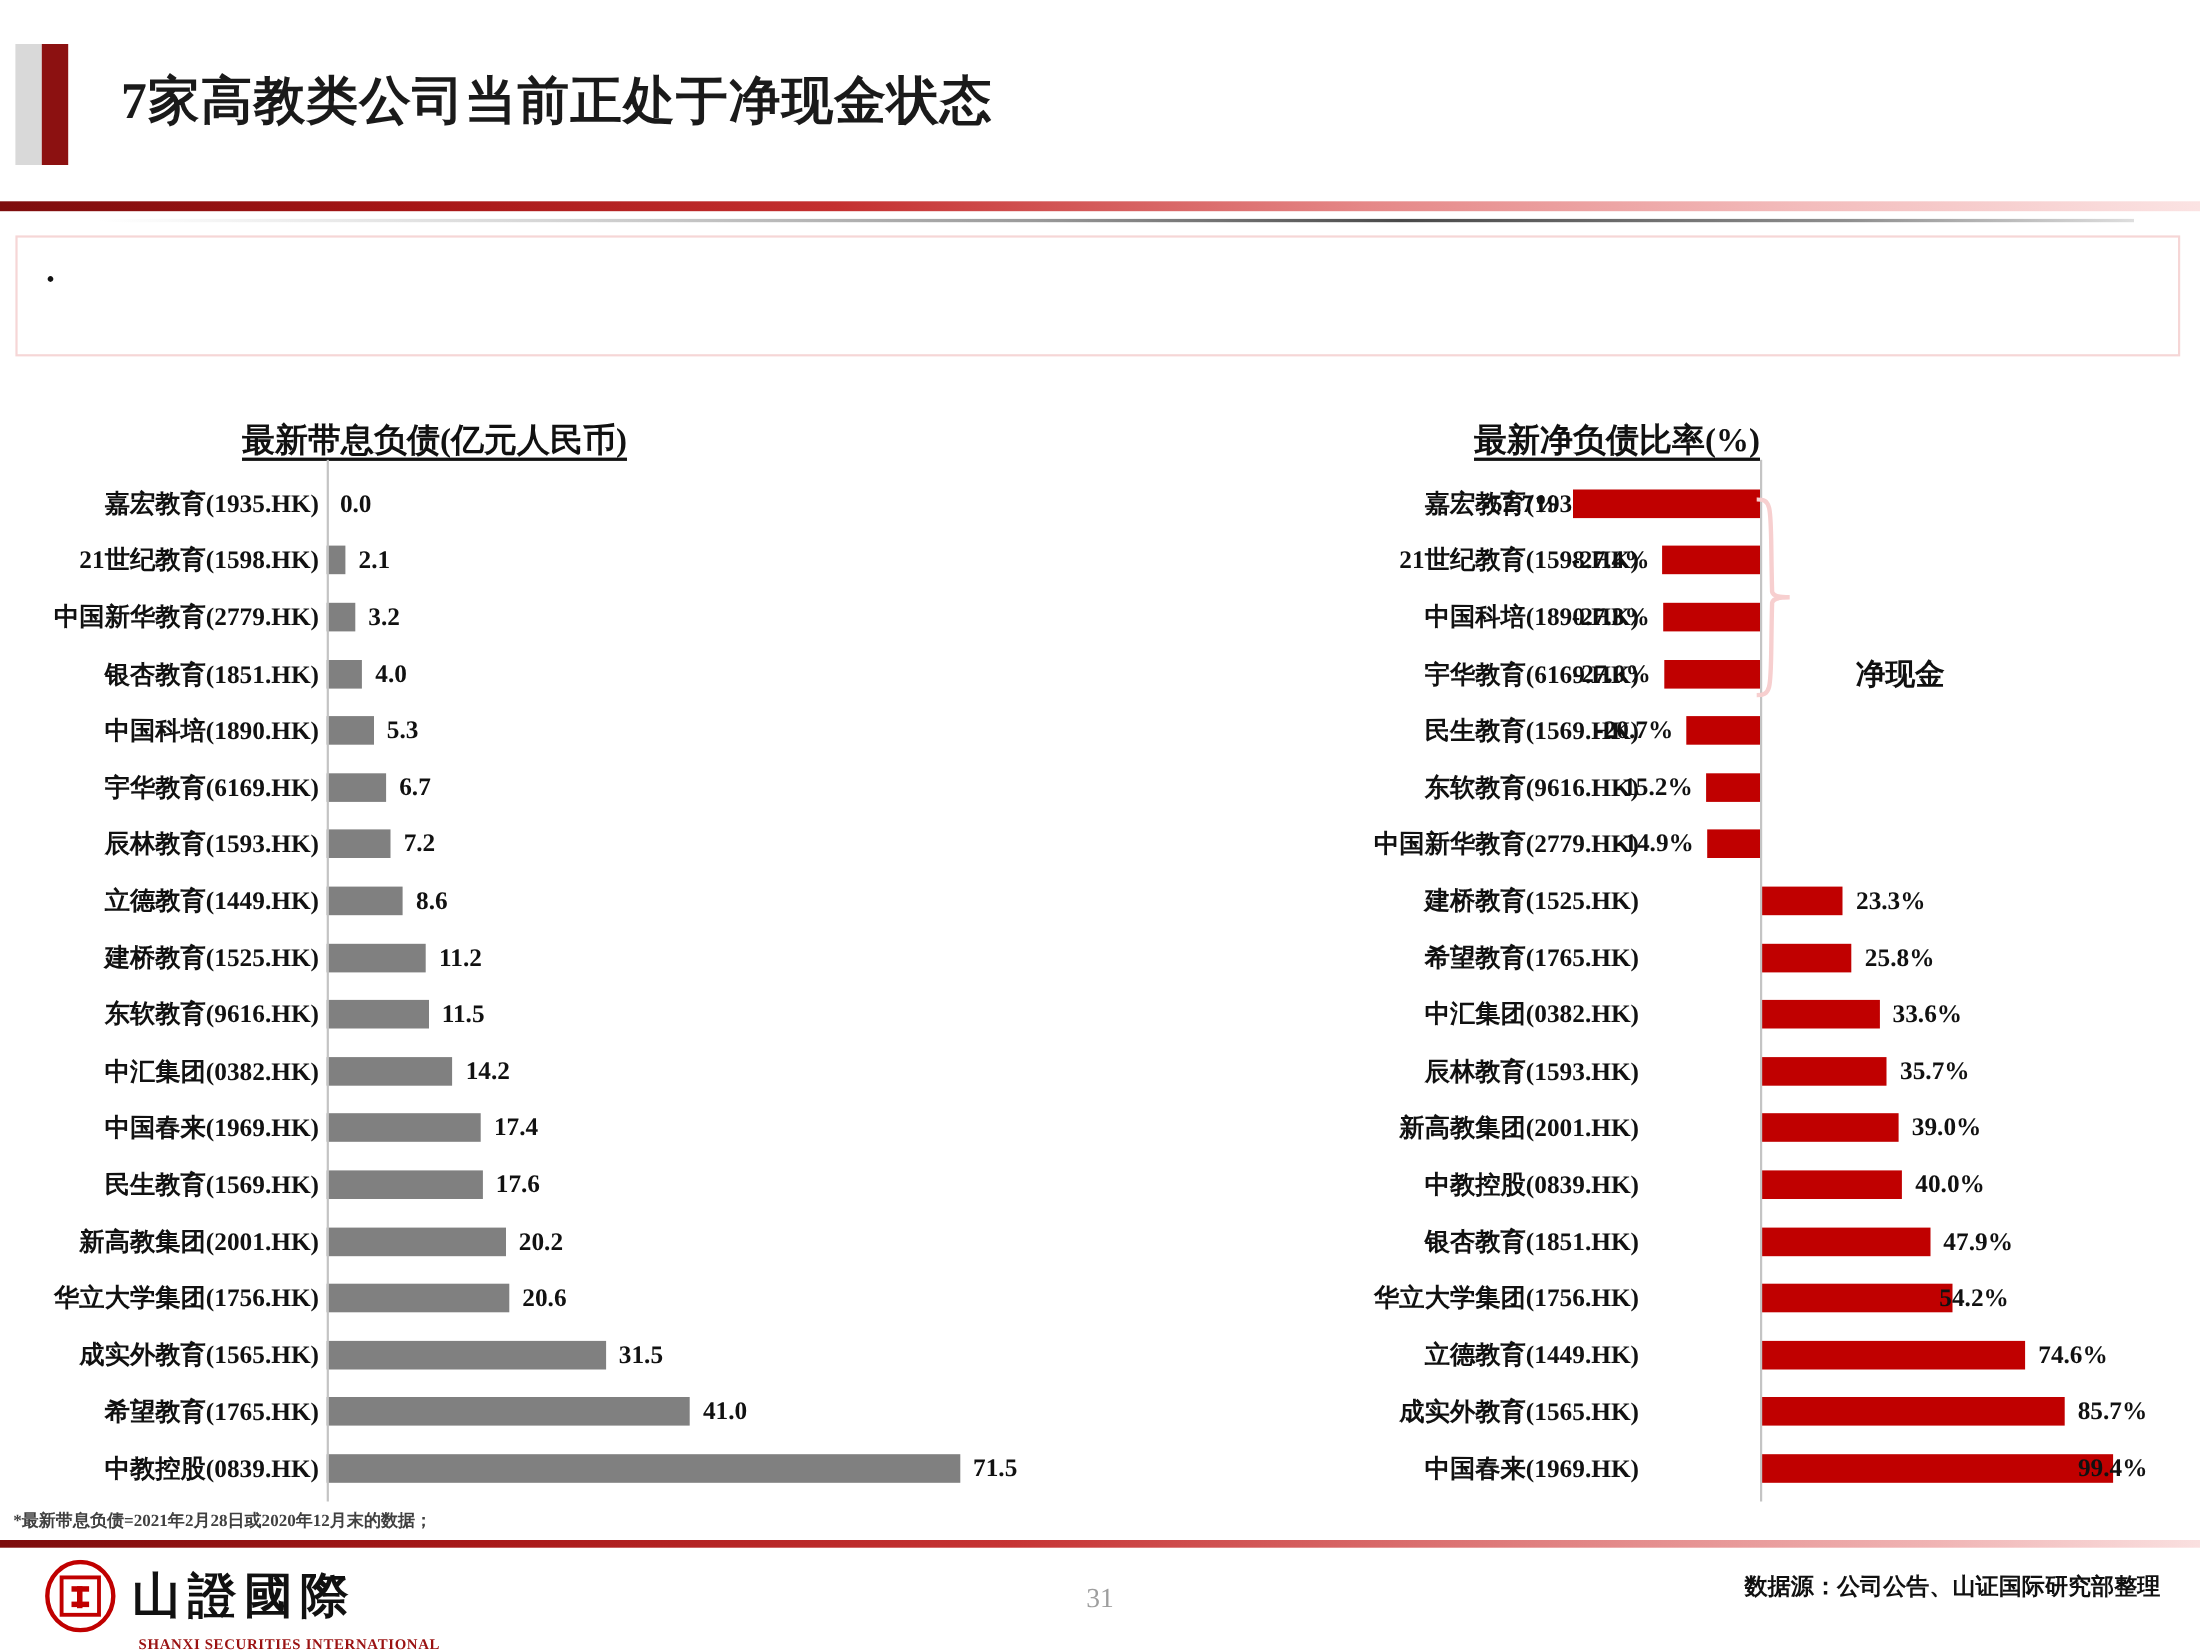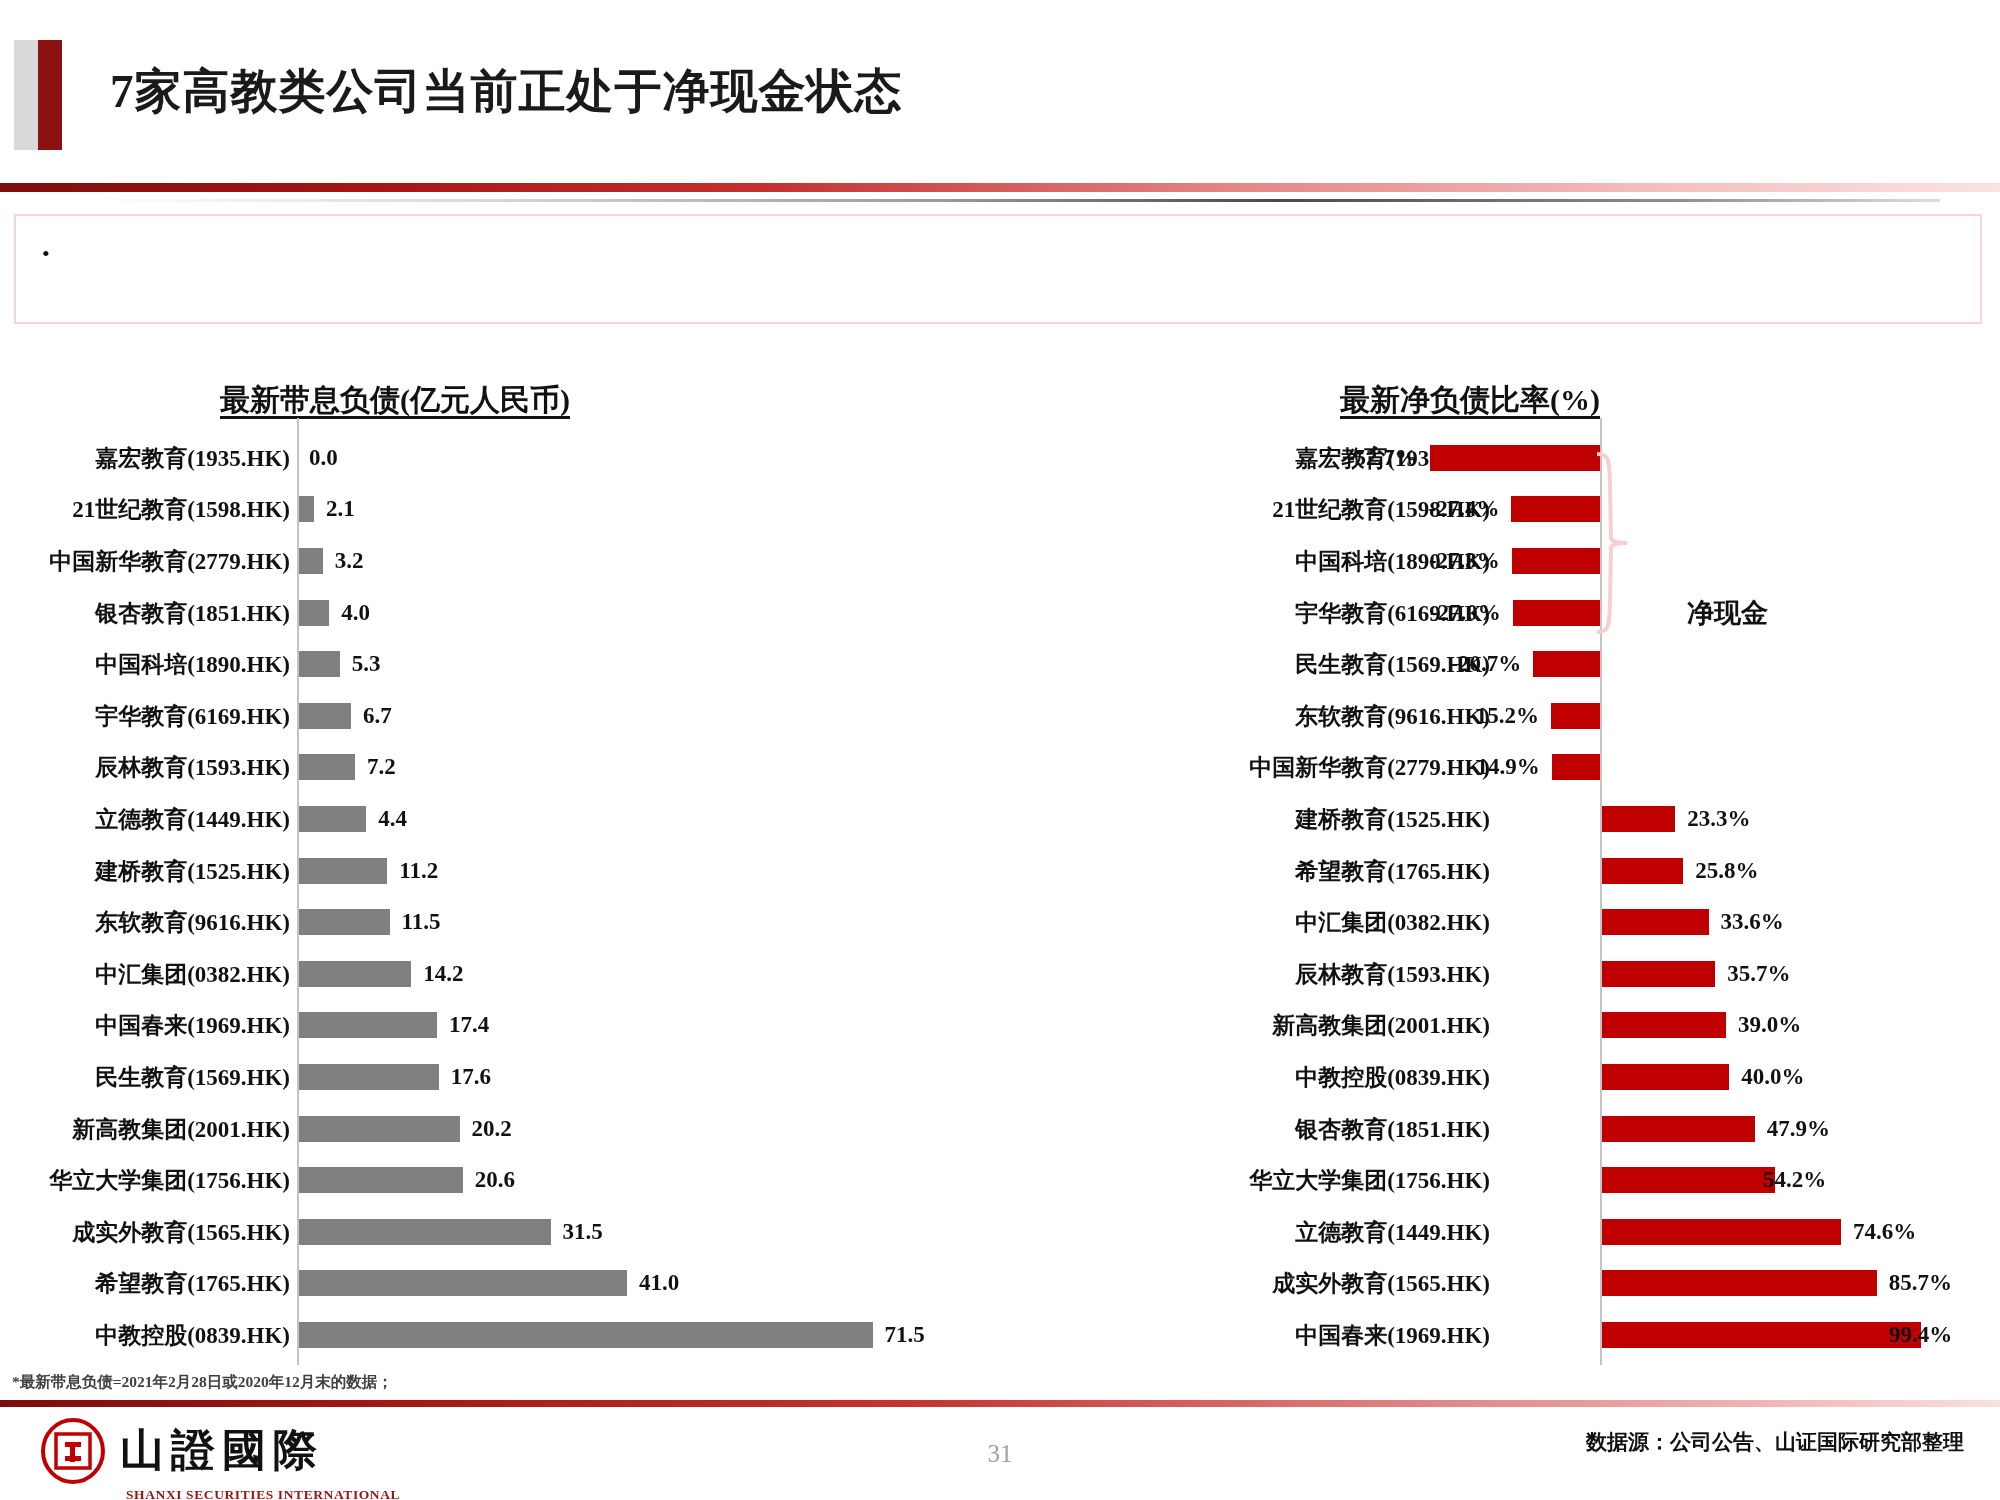--- a/index.html
+++ b/index.html
@@ -139,21 +139,21 @@
         <div class="val" style="left: 362.935px;">6.7</div>
       </div>
       <div class="row" style="width: 960px;">
         <div class="cat" style="width: 290px; left: 0px; right: auto;">辰林教育(1593.HK)</div>
         <div class="bar gray" style="left: 297px; width: 57.96px;"></div>
         <div class="val" style="left: 366.96px;">7.2</div>
       </div>
       <div class="row" style="width: 960px;">
         <div class="cat" style="width: 290px; left: 0px; right: auto;">立德教育(1449.HK)</div>
         <div class="bar gray" style="left: 297px; width: 69.23px;"></div>
-        <div class="val" style="left: 378.23px;">4.4</div>
+        <div class="val" style="left: 378.23px;">8.6</div>
       </div>
       <div class="row" style="width: 960px;">
         <div class="cat" style="width: 290px; left: 0px; right: auto;">建桥教育(1525.HK)</div>
         <div class="bar gray" style="left: 297px; width: 90.16px;"></div>
         <div class="val" style="left: 399.16px;">11.2</div>
       </div>
       <div class="row" style="width: 960px;">
         <div class="cat" style="width: 290px; left: 0px; right: auto;">东软教育(9616.HK)</div>
         <div class="bar gray" style="left: 297px; width: 92.575px;"></div>
         <div class="val" style="left: 401.575px;">11.5</div>

